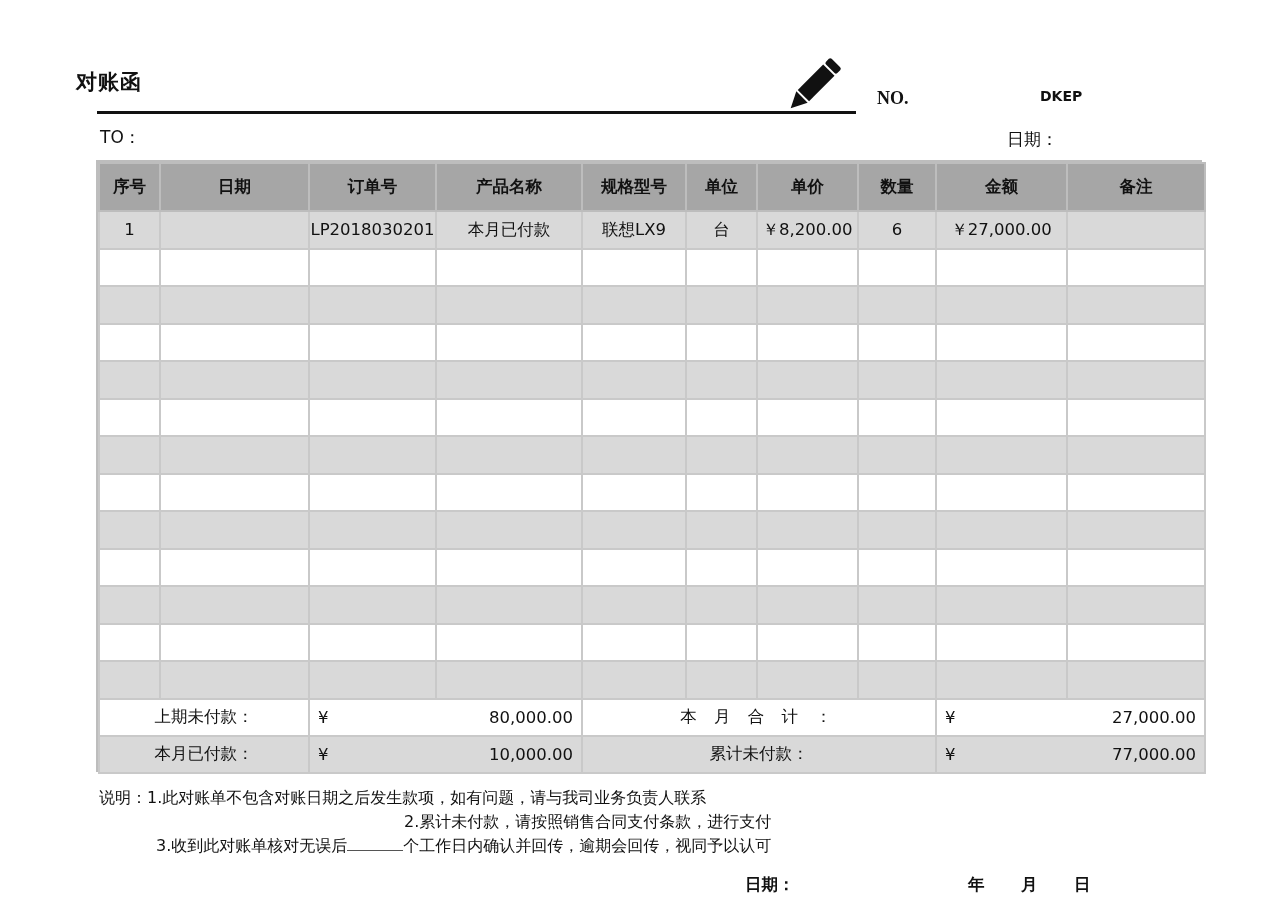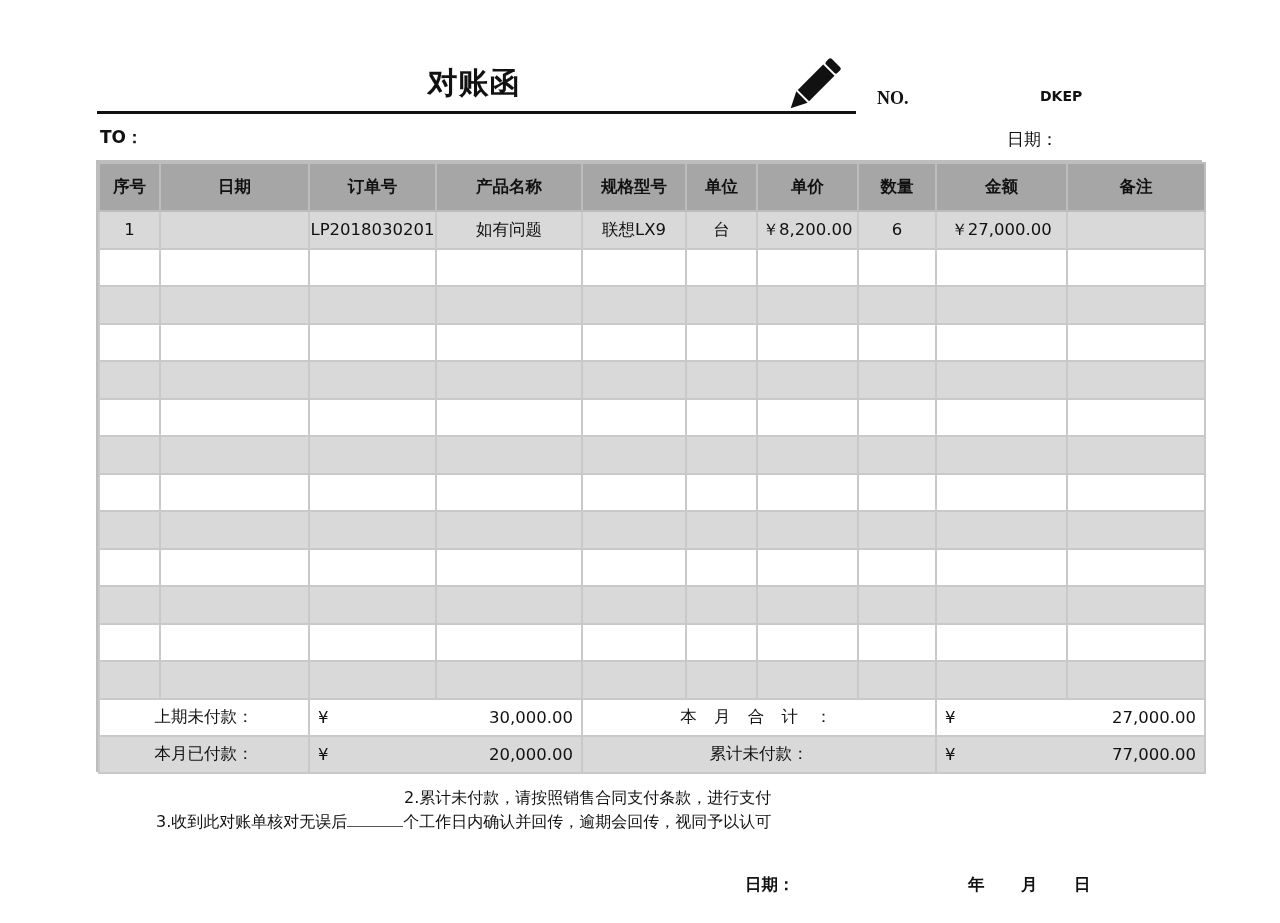--- a/index.html
+++ b/index.html
@@ -3,30 +3,30 @@
 <meta charset="utf-8">
 <style>
   html, body { margin: 0; padding: 0; background: #ffffff; }
   body {
     width: 1280px; height: 923px; position: relative; overflow: hidden;
     font-family: "DejaVu Sans", "Liberation Sans", sans-serif;
     color: #111;
   }
   .abs { position: absolute; }
   .title {
-    left: 97px; top: 60px; width: 760px; height: 45px;
-    text-align: center; font-size: 30px; font-weight: bold; line-height: 45px;
+    left: 79px; top: 60px; width: 760px; height: 45px;
+    font-size: 21px; font-weight: bold; line-height: 45px;
     letter-spacing: 1px; padding-left: 0;
   }
   .title span { position: relative; left: -3px; }
   .title-line { left: 97px; top: 111px; width: 759px; height: 3px; background: #111; }
   .pencil { left: 786px; top: 56px; width: 56px; height: 58px; }
   .no-label { left: 877px; top: 88px; font-size: 18px; font-weight: bold; font-family: Liberation Serif, serif; }
   .no-value { left: 1040px; top: 88px; font-size: 14px; font-weight: bold; }
-  .to-label { left: 100px; top: 126px; font-size: 17px; font-weight: bold; }
+  .to-label { left: 100px; top: 126px; font-size: 17px; }
   .date-label { left: 1007px; top: 128px; font-size: 17px; }
 
   .table-wrap {
     left: 96px; top: 160px; width: 1106px; height: 612px;
     border: 2px solid #bdbdbd; box-sizing: border-box; background: #0f766e;
   }
   table { border-collapse: collapse; table-layout: fixed; width: 100%; }
   td, th {
     border: 2px solid #c9c9c9; padding: 0; text-align: center;
     font-size: 16.5px; white-space: nowrap; overflow: hidden;
@@ -96,21 +96,21 @@
         <th>数量</th>
         <th>金额</th>
         <th>备注</th>
       </tr>
     </thead>
     <tbody id="tbody">
         <tr class="data shade">
           <td>1</td>
           <td></td>
           <td>LP2018030201</td>
-          <td>如有问题</td>
+          <td>本月已付款</td>
           <td>联想LX9</td>
           <td>台</td>
           <td>￥8,200.00</td>
           <td>6</td>
           <td>￥27,000.00</td>
           <td></td>
         </tr>
         <tr class="data white">
           <td></td>
           <td></td>
@@ -255,52 +255,53 @@
           <td></td>
           <td></td>
         </tr>
       </tbody>
     <tbody>
       <tr class="sum white">
         <td colspan="2">上期未付款：</td>
         <td colspan="2">
           <div class="cur">
               <span>¥</span>
-              <span>30,000.00</span>
+              <span>80,000.00</span>
             </div>
         </td>
         <td colspan="4" class="sp">本 月 合 计 ：</td>
         <td colspan="2">
           <div class="cur">
               <span>¥</span>
               <span>27,000.00</span>
             </div>
         </td>
       </tr>
       <tr class="sum shade">
         <td colspan="2">本月已付款：</td>
         <td colspan="2">
           <div class="cur">
               <span>¥</span>
-              <span>20,000.00</span>
+              <span>10,000.00</span>
             </div>
         </td>
         <td colspan="4">累计未付款：</td>
         <td colspan="2">
           <div class="cur">
               <span>¥</span>
               <span>77,000.00</span>
             </div>
         </td>
       </tr>
     </tbody>
   </table>
 </div>
 
 <div class="abs notes">
+  <div class="note-line"><span>说明：</span><span>1.此对账单不包含对账日期之后发生款项，如有问题，请与我司业务负责人联系</span></div>
   <div class="note-line note-indent">2.累计未付款，请按照销售合同支付条款，进行支付</div>
   <div class="note-line note-indent"><span>3.收到此对账单核对无误后</span><span class="blank"></span><span>个工作日内确认并回传，逾期会回传，视同予以认可</span></div>
 </div>
 
 <div class="abs sign">客户签章确认：</div>
 <div class="abs sign-date">日期：</div>
 <div class="abs ymd" style="left:968px">年</div>
 <div class="abs ymd" style="left:1021px">月</div>
 <div class="abs ymd" style="left:1074px">日</div>
 

